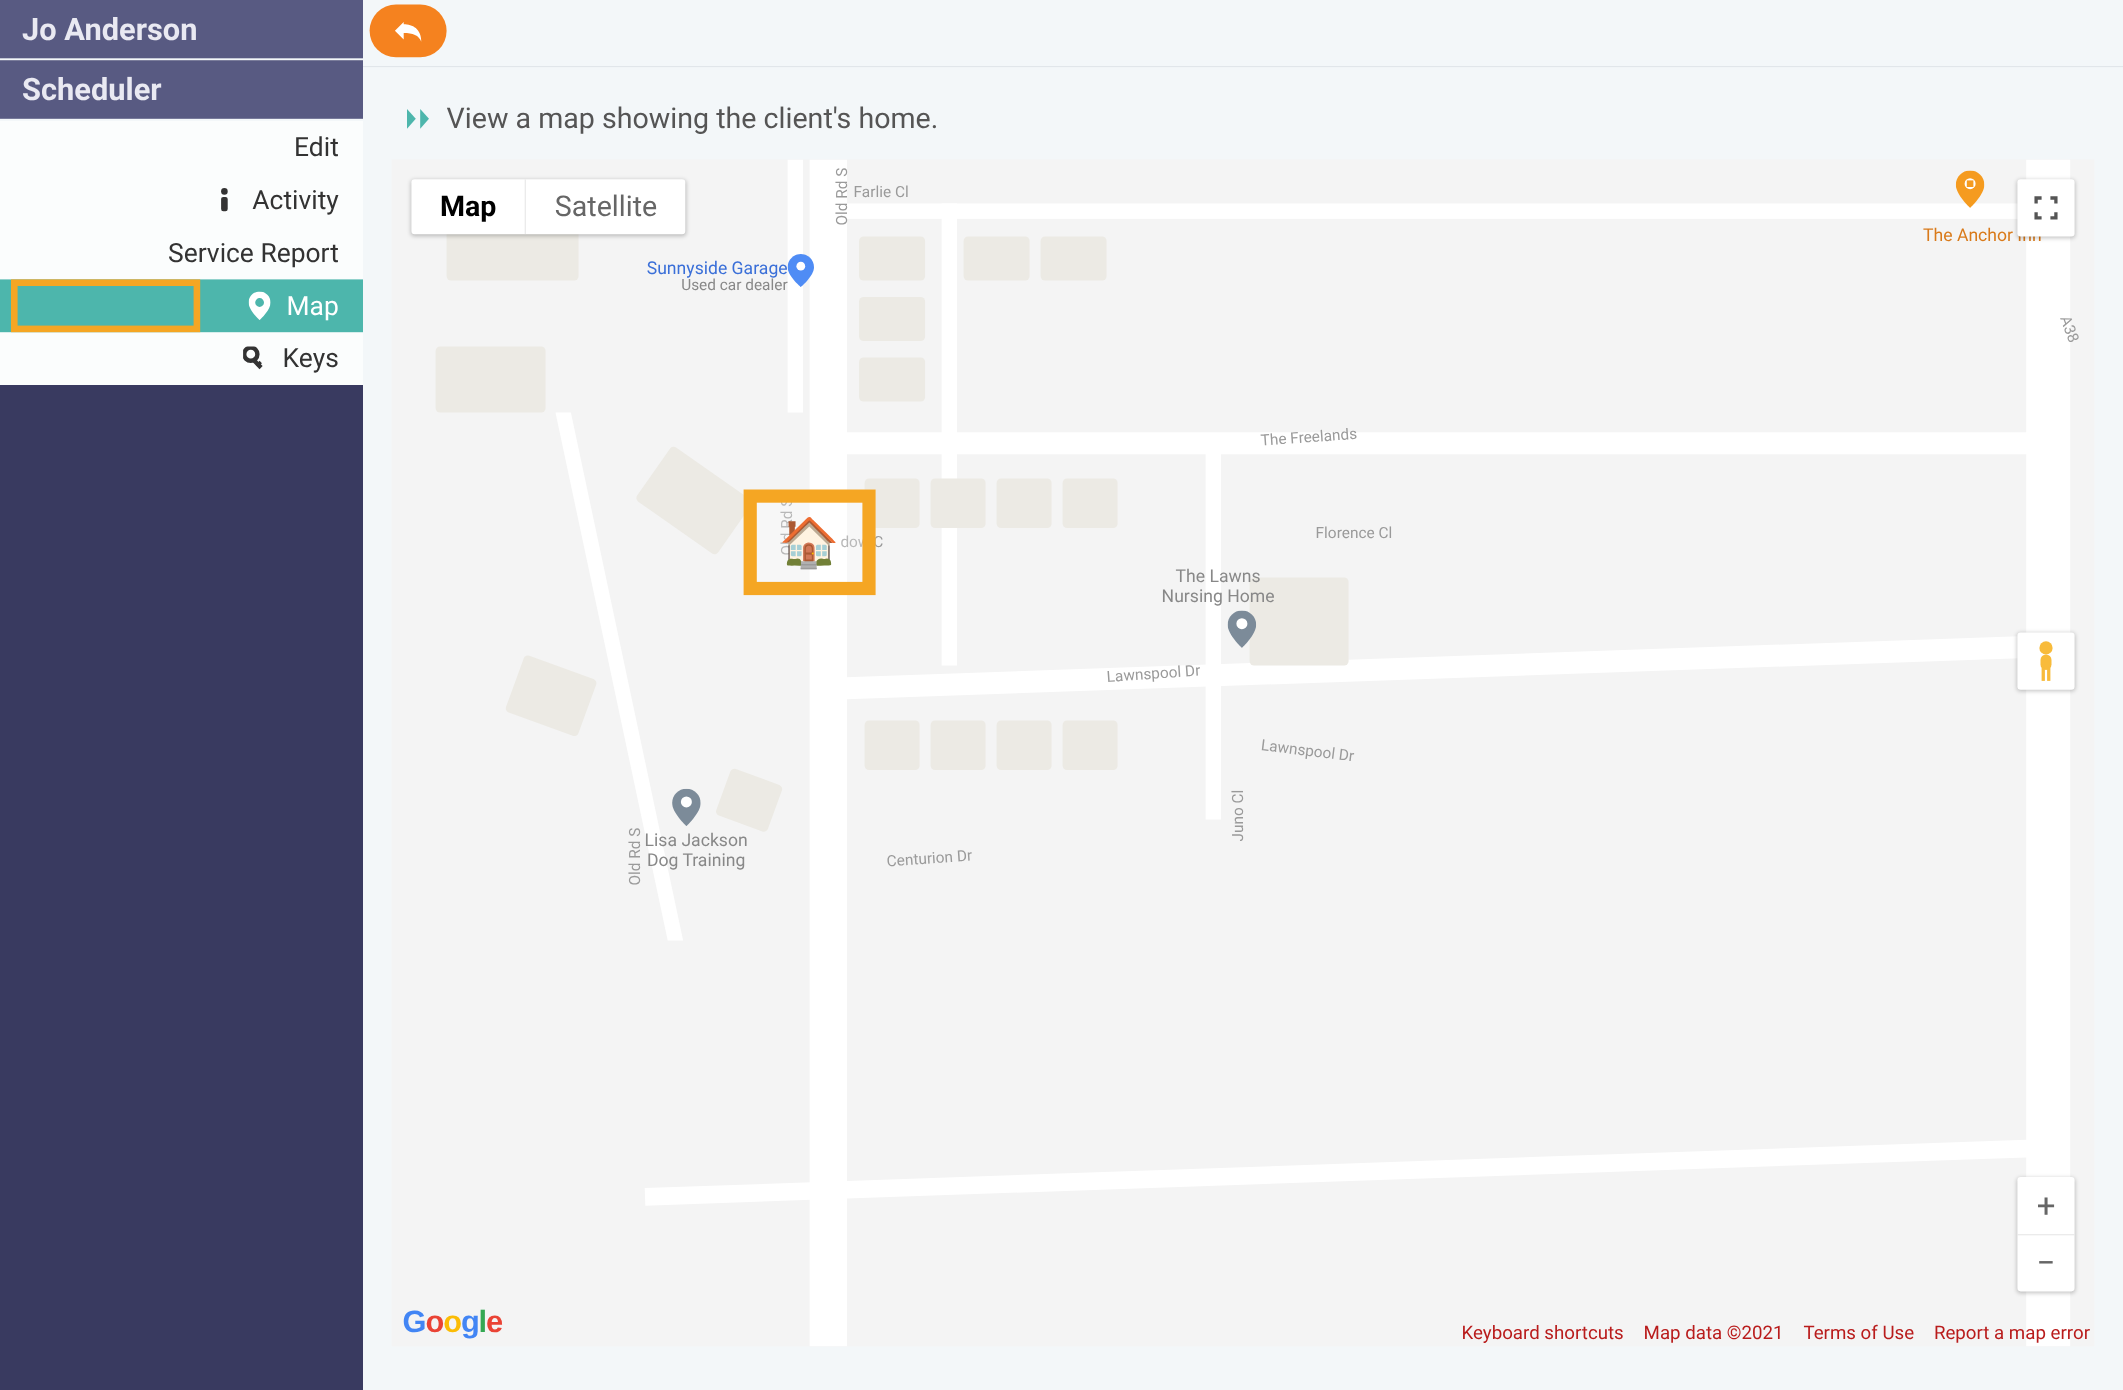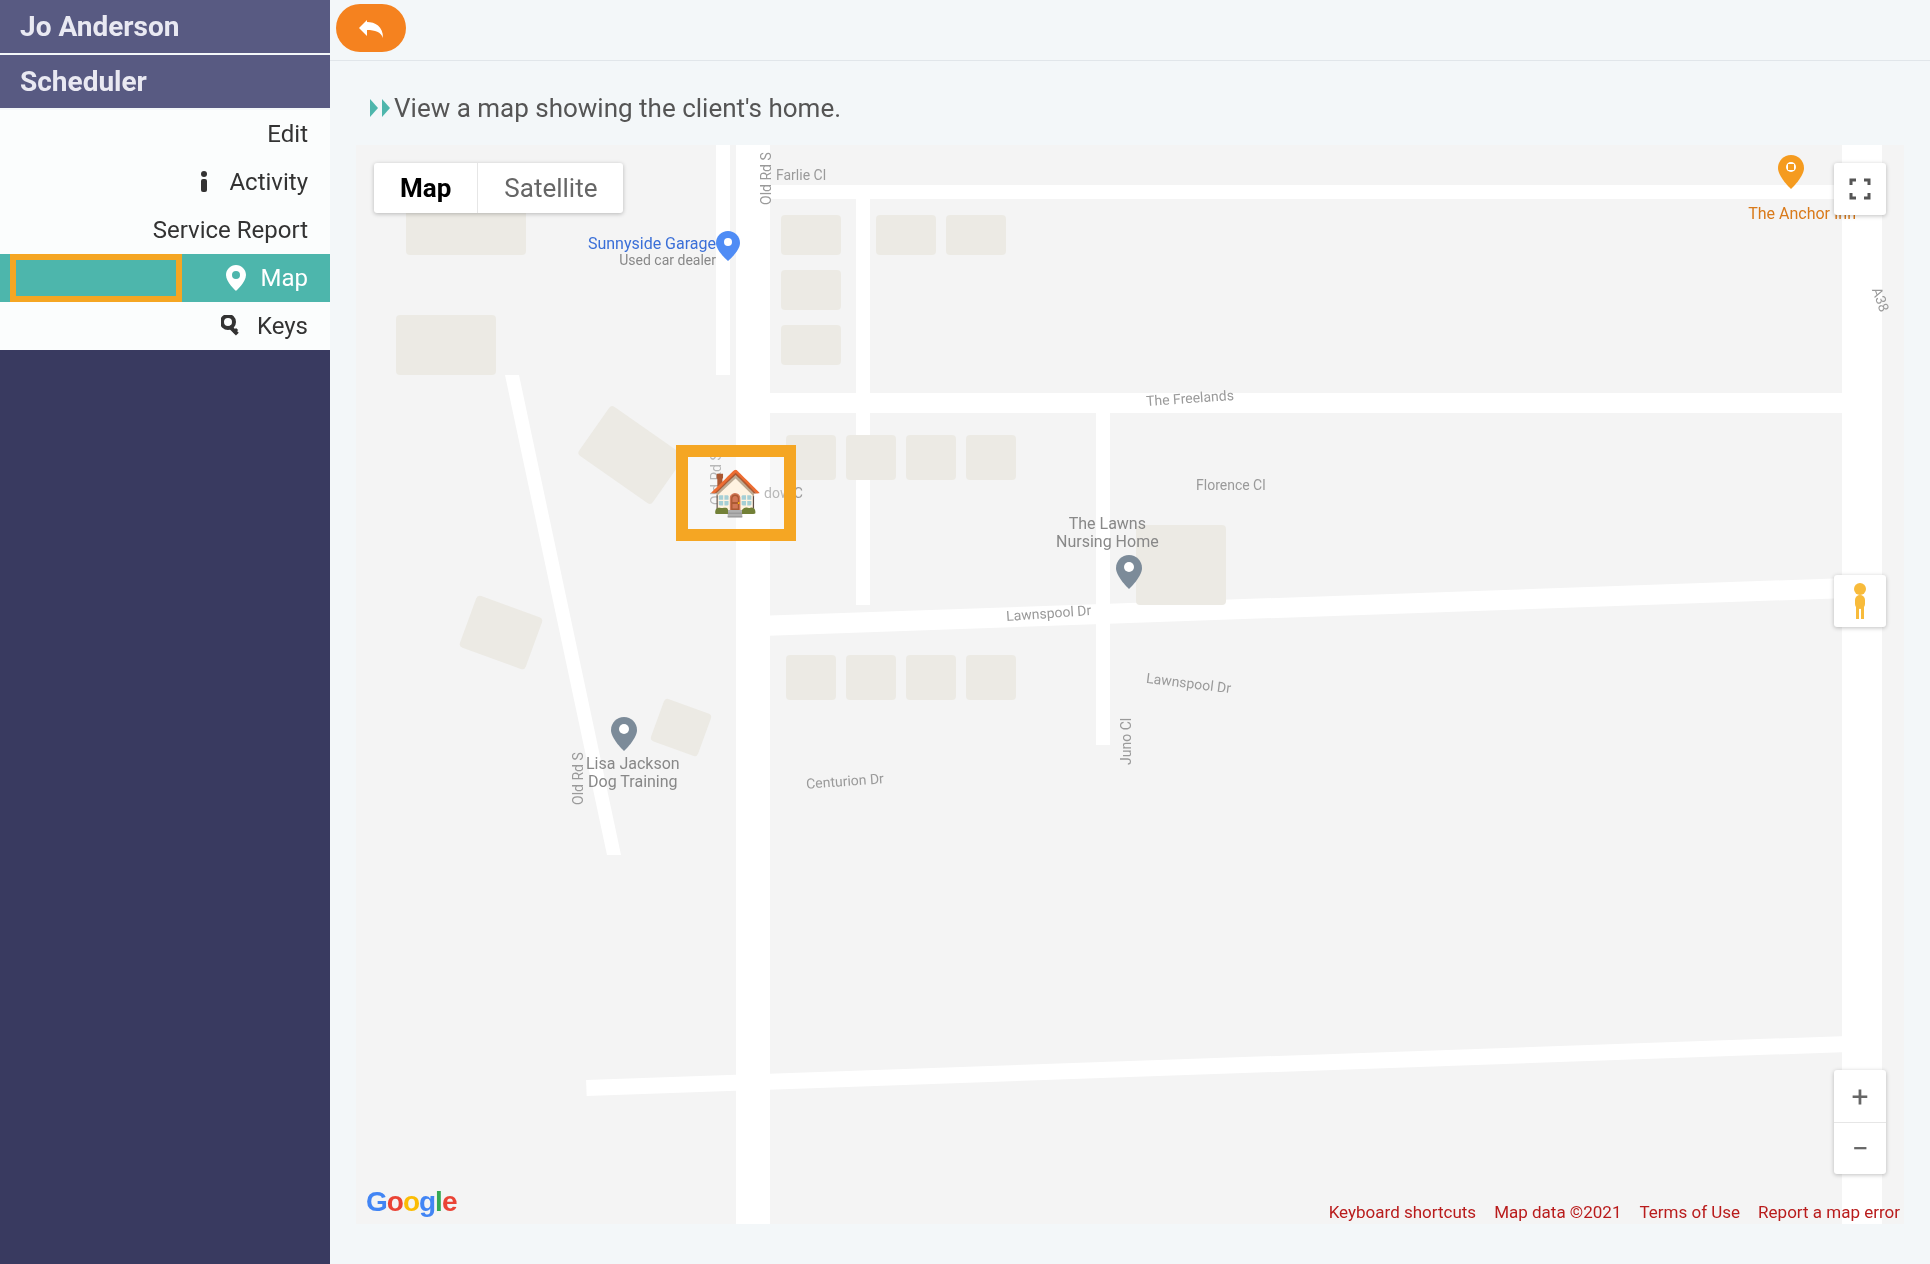--- a/index.html
+++ b/index.html
@@ -28,21 +28,21 @@
   }
 
   
   .main { flex: 1; display: flex; flex-direction: column; }
   .topbar { padding: 4px 6px 8px; border-bottom: 1px solid #e1e6ea; }
   .back-btn {
     width: 70px; height: 48px; border-radius: 24px; background: #f5821f;
     display: flex; align-items: center; justify-content: center; cursor: pointer;
   }
   .content { padding: 20px 26px 40px; flex: 1; display: flex; flex-direction: column; }
-  .heading { display: flex; align-items: center; color: #555; font-size: 26px; margin: 12px 0 22px 12px; }
+  .heading { display: flex; align-items: center; gap: 12px; color: #555; font-size: 26px; margin: 12px 0 22px 12px; }
 
   
   .map-wrap { position: relative; flex: 1; background: #f4f4f4; min-height: 640px; overflow: hidden; }
   .map-bg { position: absolute; inset: 0; }
   .road-v { position: absolute; background: #fff; width: 34px; top: 0; bottom: 0; }
   .road-h { position: absolute; background: #fff; height: 20px; left: 0; right: 0; }
   .road-narrow { position: absolute; background: #fff; }
   .block { position: absolute; background: #eceae4; border-radius: 4px; }
 
   .map-type {

